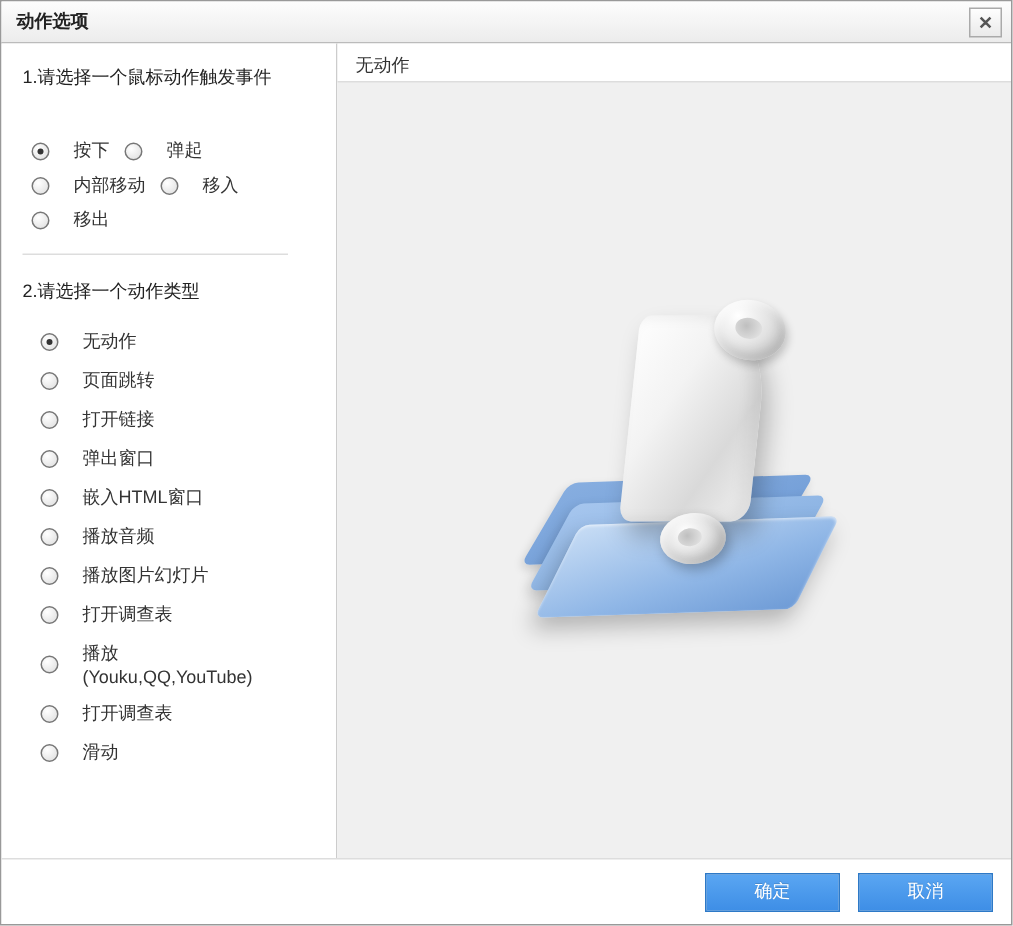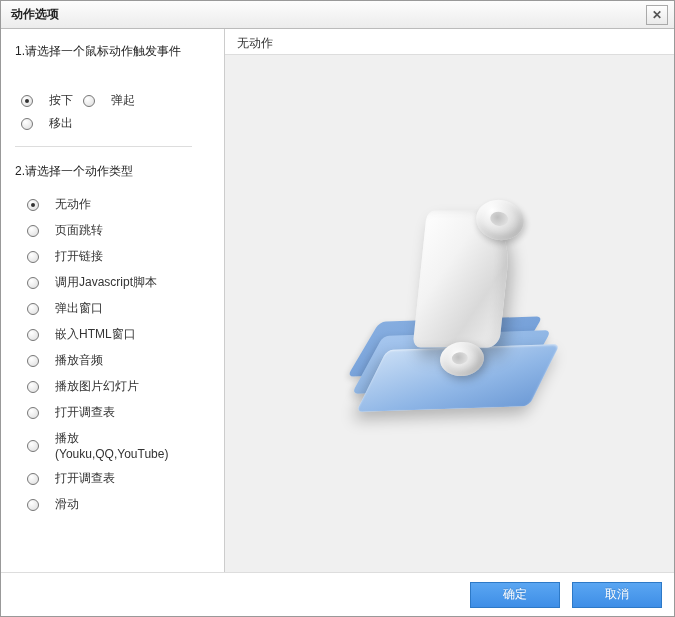--- a/index.html
+++ b/index.html
@@ -280,20 +280,30 @@
         <label class="radio-item">
           <span class="radio-visual checked"></span>
           <span>按下</span>
         </label>
         <label class="radio-item">
           <span class="radio-visual"></span>
           <span>弹起</span>
         </label>
       </div>
 
+      <div class="radio-row">
+        <label class="radio-item">
+          <span class="radio-visual"></span>
+          <span>内部移动</span>
+        </label>
+        <label class="radio-item">
+          <span class="radio-visual"></span>
+          <span>移入</span>
+        </label>
+      </div>
 
       <div class="radio-row">
         <label class="radio-item">
           <span class="radio-visual"></span>
           <span>移出</span>
         </label>
       </div>
 
       <hr class="divider">
 
@@ -306,24 +316,20 @@
             <span class="radio-visual checked"></span>
             <span>无动作</span>
           </label>
           <label class="radio-item">
             <span class="radio-visual"></span>
             <span>页面跳转</span>
           </label>
           <label class="radio-item">
             <span class="radio-visual"></span>
             <span>打开链接</span>
-          </label>
-          <label class="radio-item">
-            <span class="radio-visual"></span>
-            <span>调用Javascript脚本</span>
           </label>
           <label class="radio-item">
             <span class="radio-visual"></span>
             <span>弹出窗口</span>
           </label>
           <label class="radio-item">
             <span class="radio-visual"></span>
             <span>嵌入HTML窗口</span>
           </label>
           <label class="radio-item">

